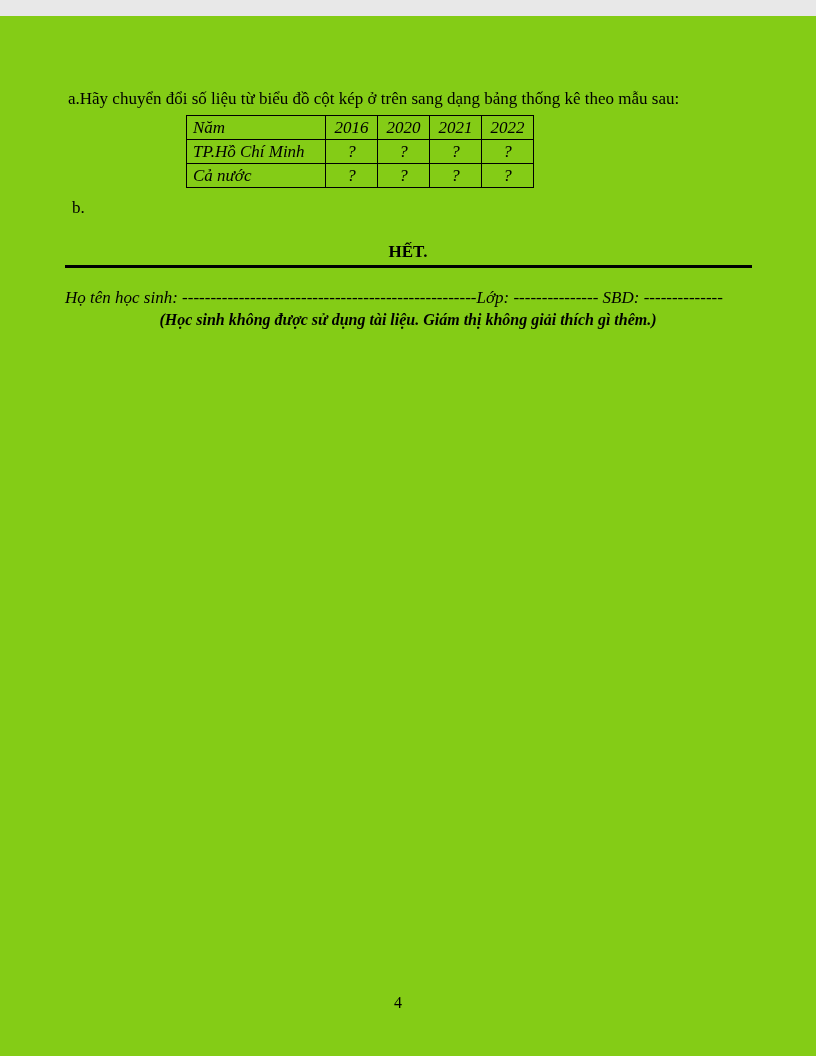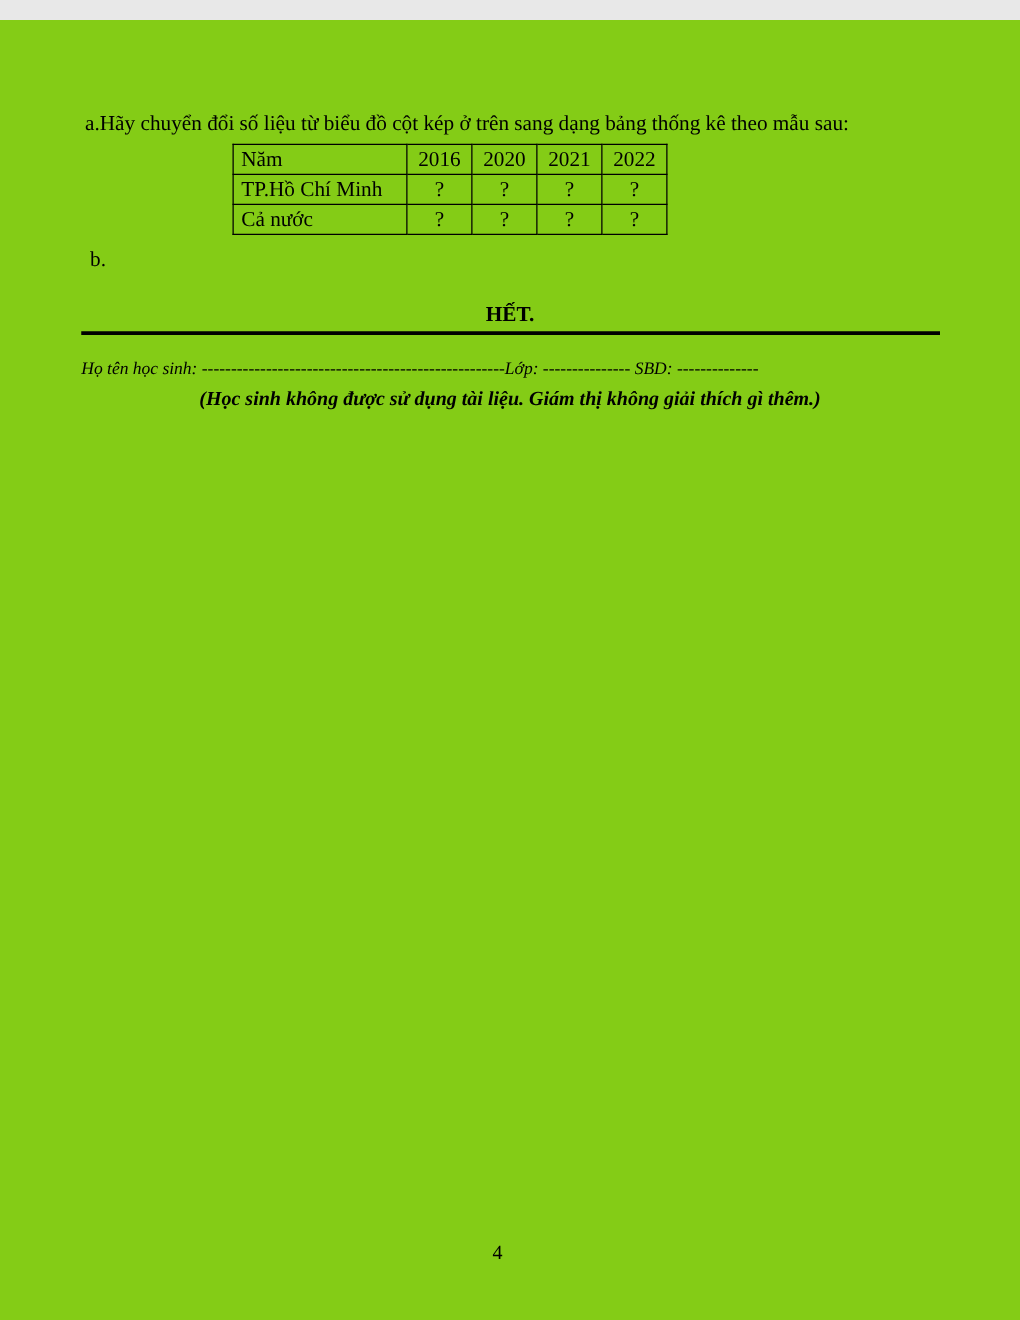--- a/index.html
+++ b/index.html
@@ -29,20 +29,21 @@
     top: 99px;
     border-collapse: collapse;
     font-size: 17px;
   }
   .stat-table td {
     border: 1.6px solid #000000;
     height: 24px;
     padding: 0 4px;
     text-align: center;
     vertical-align: middle;
+    font-style: italic;
   }
   .stat-table td.label-cell {
     width: 139px;
     text-align: left;
     padding-left: 6px;
   }
   .stat-table td.year-cell { width: 52px; }
   .q-b {
     position: absolute;
     left: 72px;
@@ -70,21 +71,21 @@
     height: 3px;
     background: #000000;
     border: none;
   }
   .student-line {
     position: absolute;
     left: 65px;
     top: 272px;
     width: 690px;
     font-style: italic;
-    font-size: 14px;
+    font-size: 17px;
     white-space: nowrap;
   }
   .exam-note {
     position: absolute;
     left: 65px;
     top: 295px;
     width: 686px;
     text-align: center;
     font-weight: bold;
     font-style: italic;

